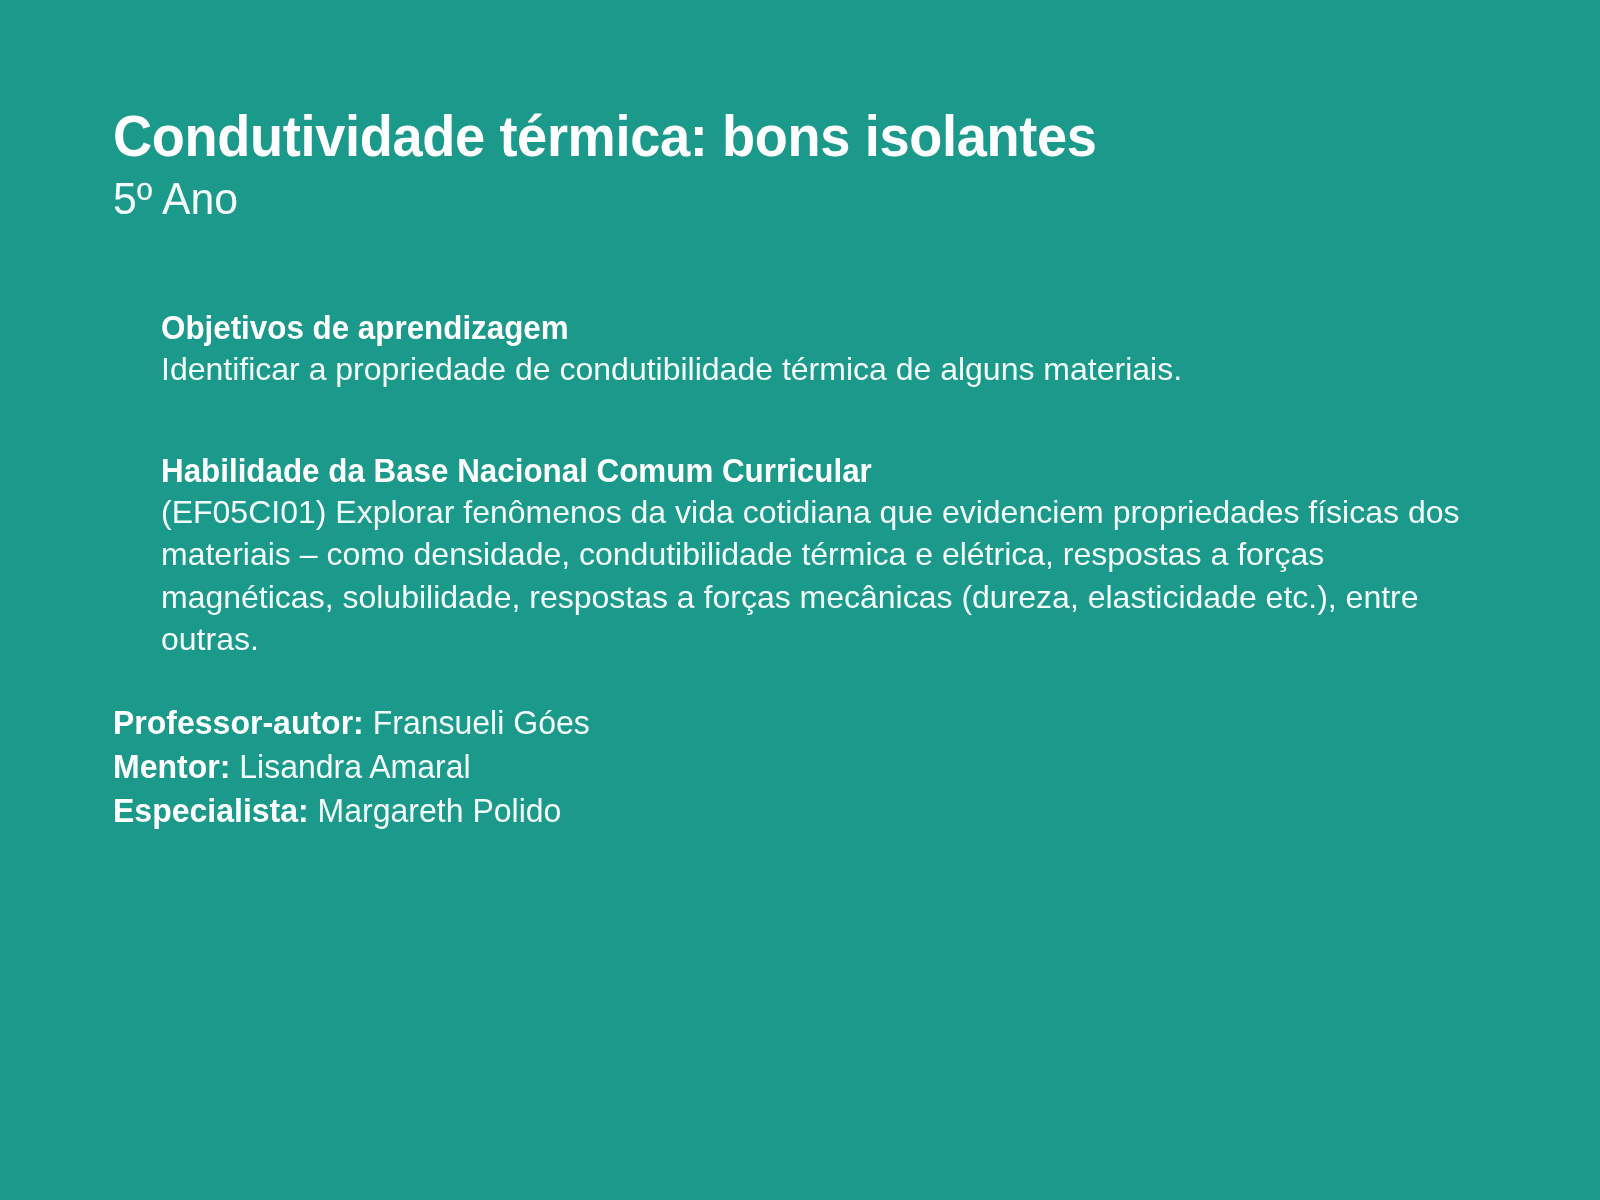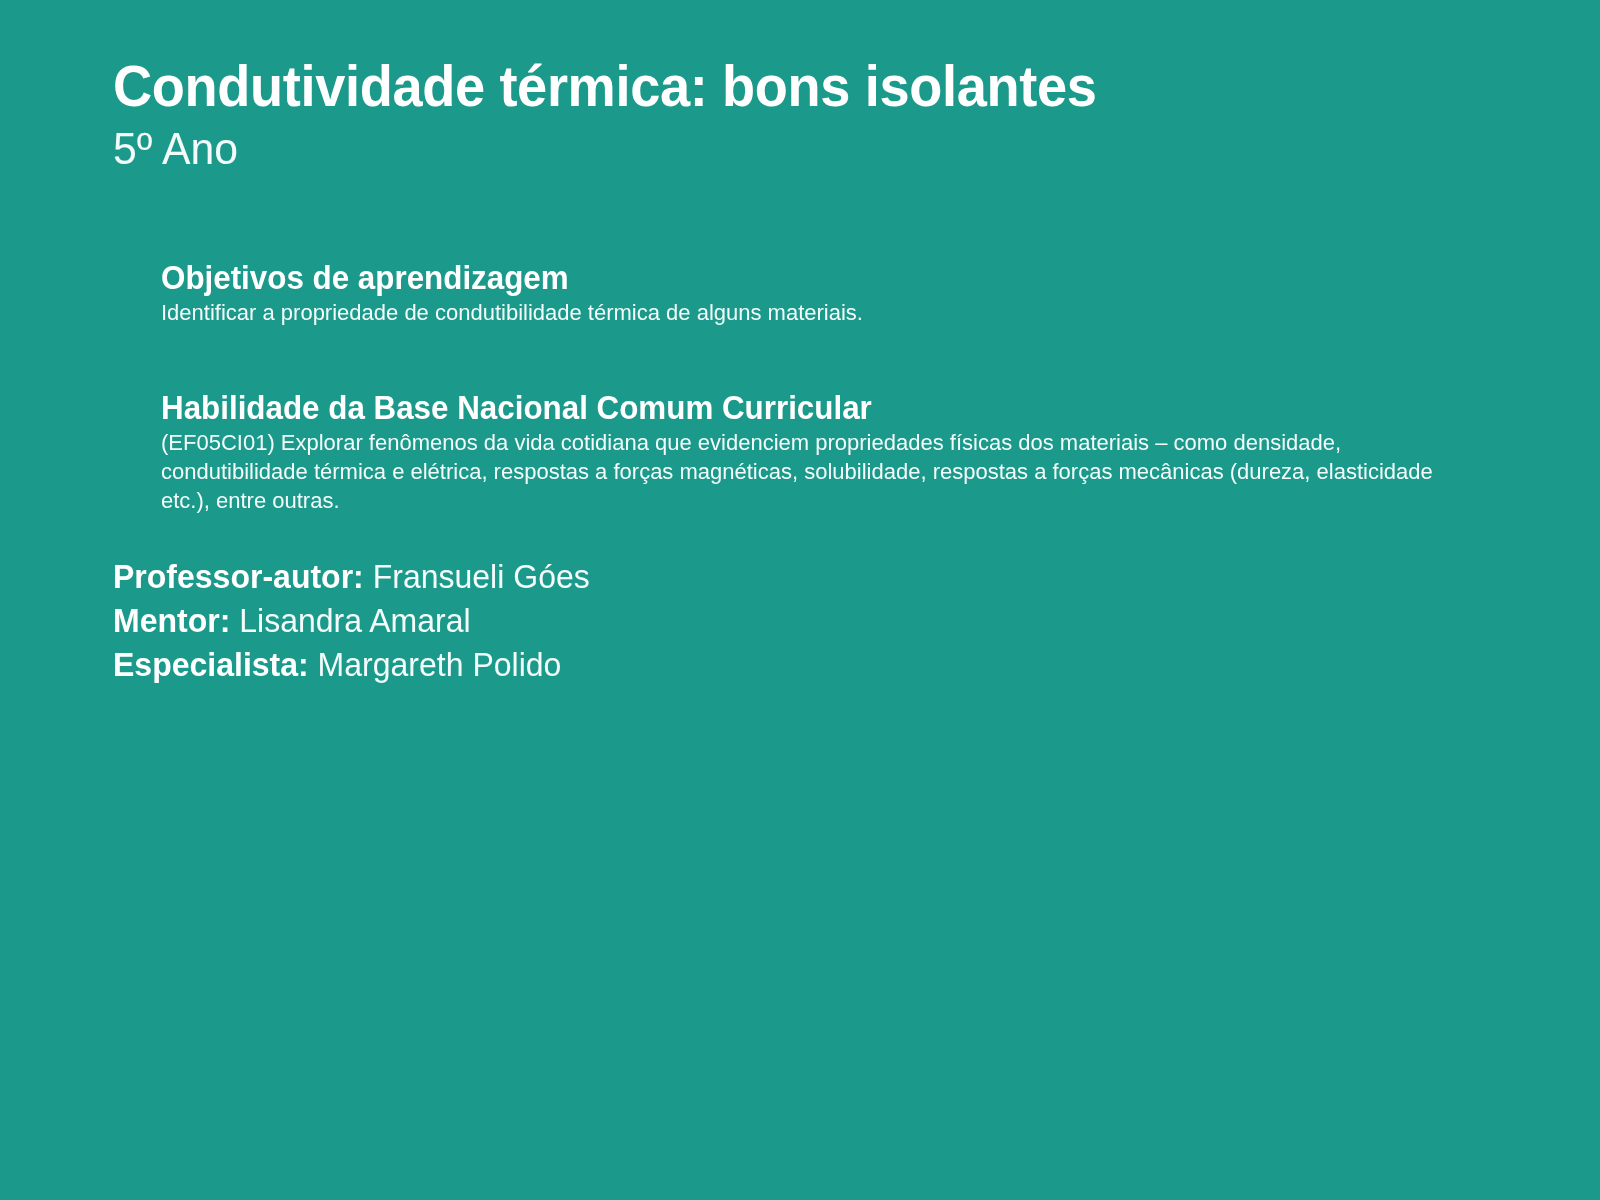--- a/index.html
+++ b/index.html
@@ -12,21 +12,21 @@
     background: #1b9a8b;
     font-family: "Liberation Sans", "DejaVu Sans", sans-serif;
     overflow: hidden;
   }
   .slide {
     position: relative;
     width: 1600px;
     height: 1200px;
     background: #1b9a8b;
     box-sizing: border-box;
-    padding: 57px 0 0 113px;
+    padding: 107px 0 0 113px;
   }
   .content {
     width: 1330px;
   }
 
   
   .title-block { margin: 0 0 0 0; }
   .deck-title {
     font-size: 58px;
     font-weight: 700;
@@ -57,21 +57,21 @@
     font-size: 33px;
     font-weight: 700;
     color: #ffffff;
     line-height: 1.12;
     margin: 0 0 1px 0;
     transform: scaleX(0.95);
     transform-origin: left center;
     white-space: nowrap;
   }
   .section-body {
-    font-size: 22px;
+    font-size: 32px;
     font-weight: 300;
     color: #f4fcfb;
     line-height: 1.33;
     margin: 0;
     width: 1310px;
   }
 
   
   .credits {
     margin-top: 40px;

